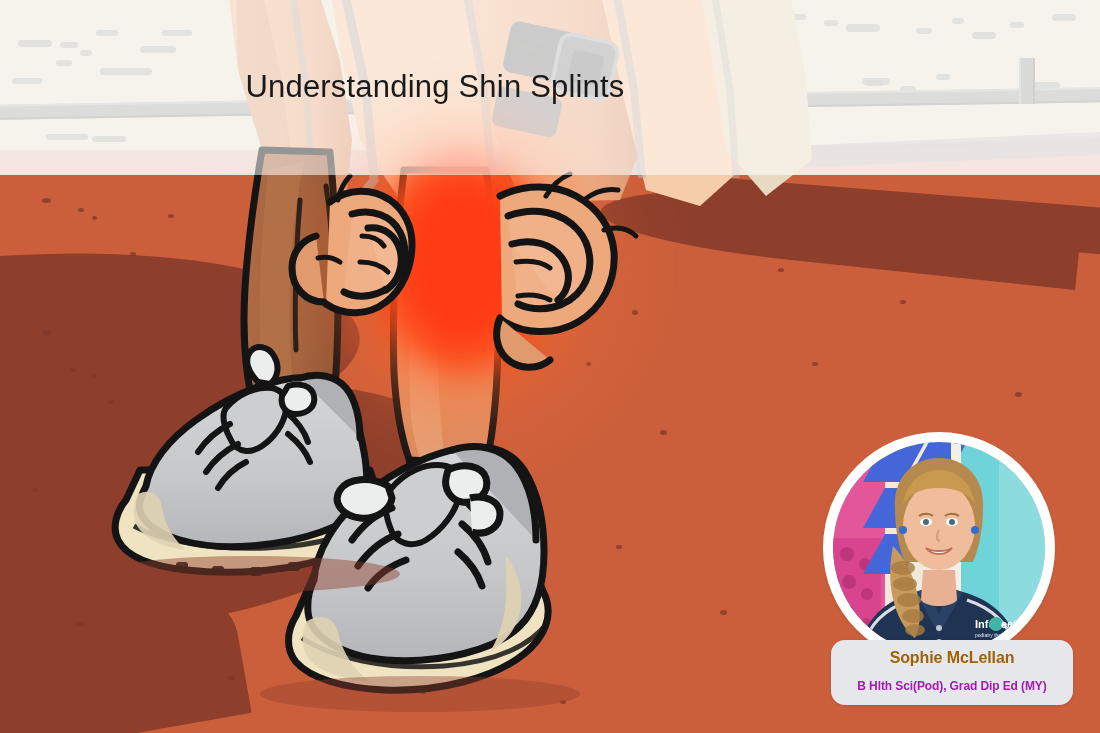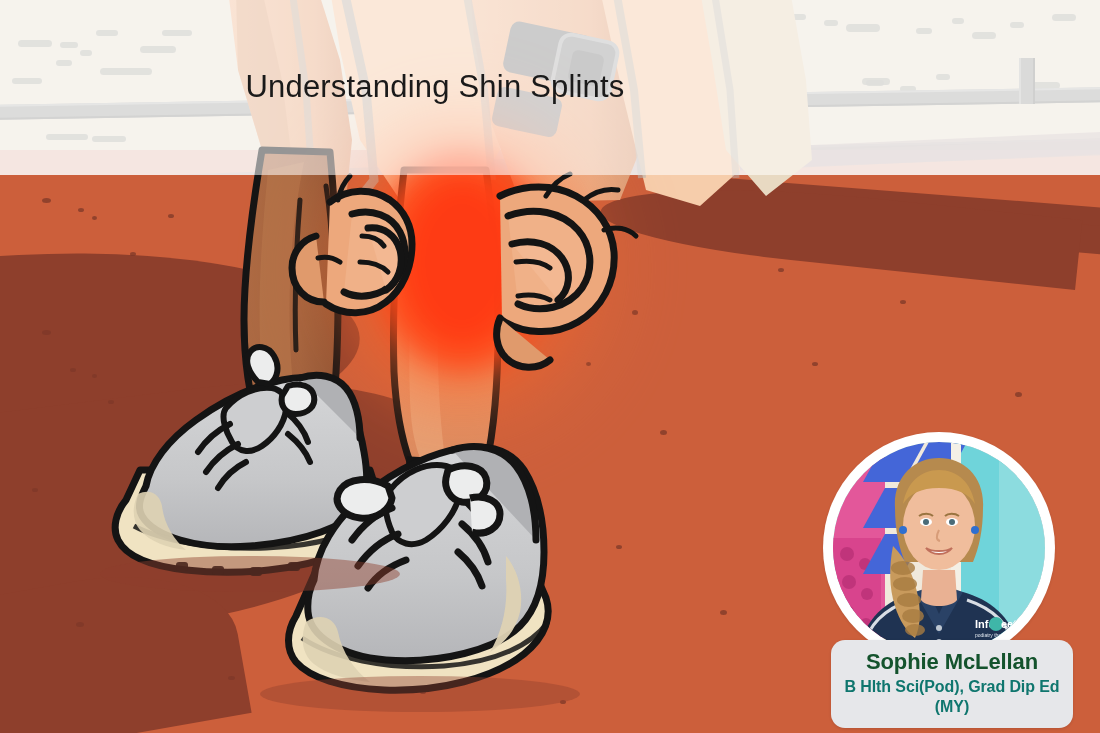--- a/index.html
+++ b/index.html
@@ -133,33 +133,33 @@
     left: 831px; top: 640px;
     width: 242px;
     padding: 8px 10px 10px;
     box-sizing: border-box;
     background: #e6e7ea;
     border-radius: 14px;
     text-align: center;
     box-shadow: 0 1px 3px rgba(0,0,0,.12);
   }
   .author-name {
-    font-size: 22px;
+    font-size: 16px;
     font-weight: 700;
-    color: #14532d;
+    color: #a16207;
     line-height: 1.25;
     letter-spacing: -.1px;
   }
   .author-creds {
-    font-size: 16px;
+    font-size: 12px;
     font-weight: 600;
-    color: #0f766e;
+    color: #a21caf;
     line-height: 1.3;
     letter-spacing: -.1px;
-    margin-top: 1px;
+    margin-top: 11px;
   }
 </style>
 </head>
 <body>
 
 <div id="hero">
 
   <div class="scene">
 
     <div class="wall"></div>

